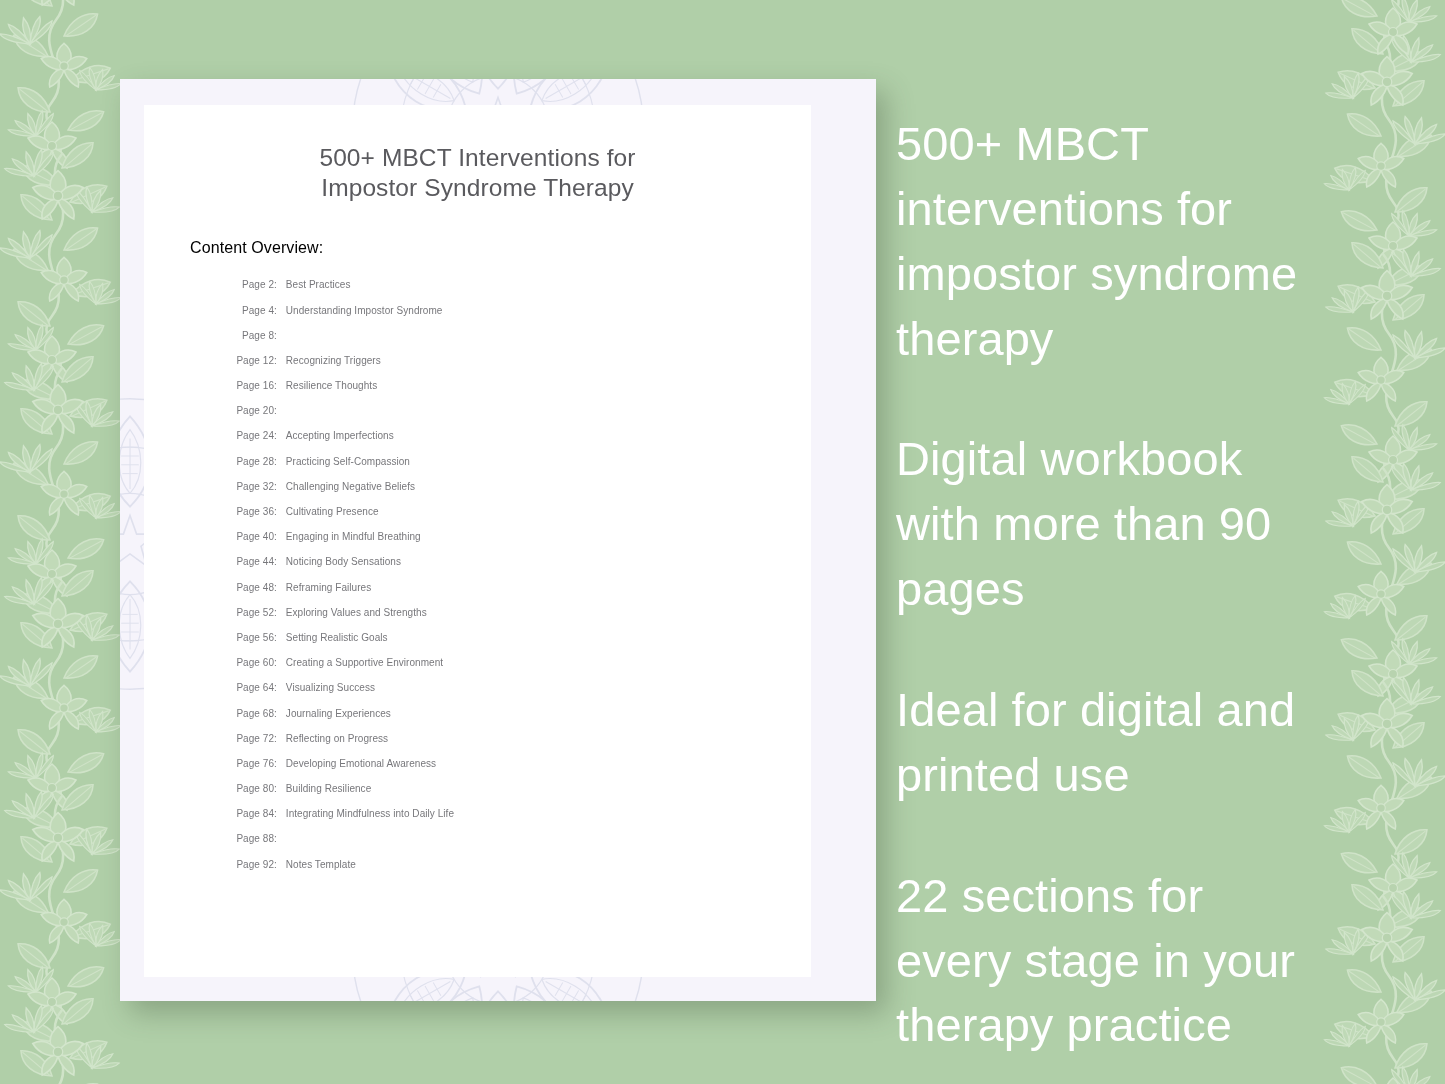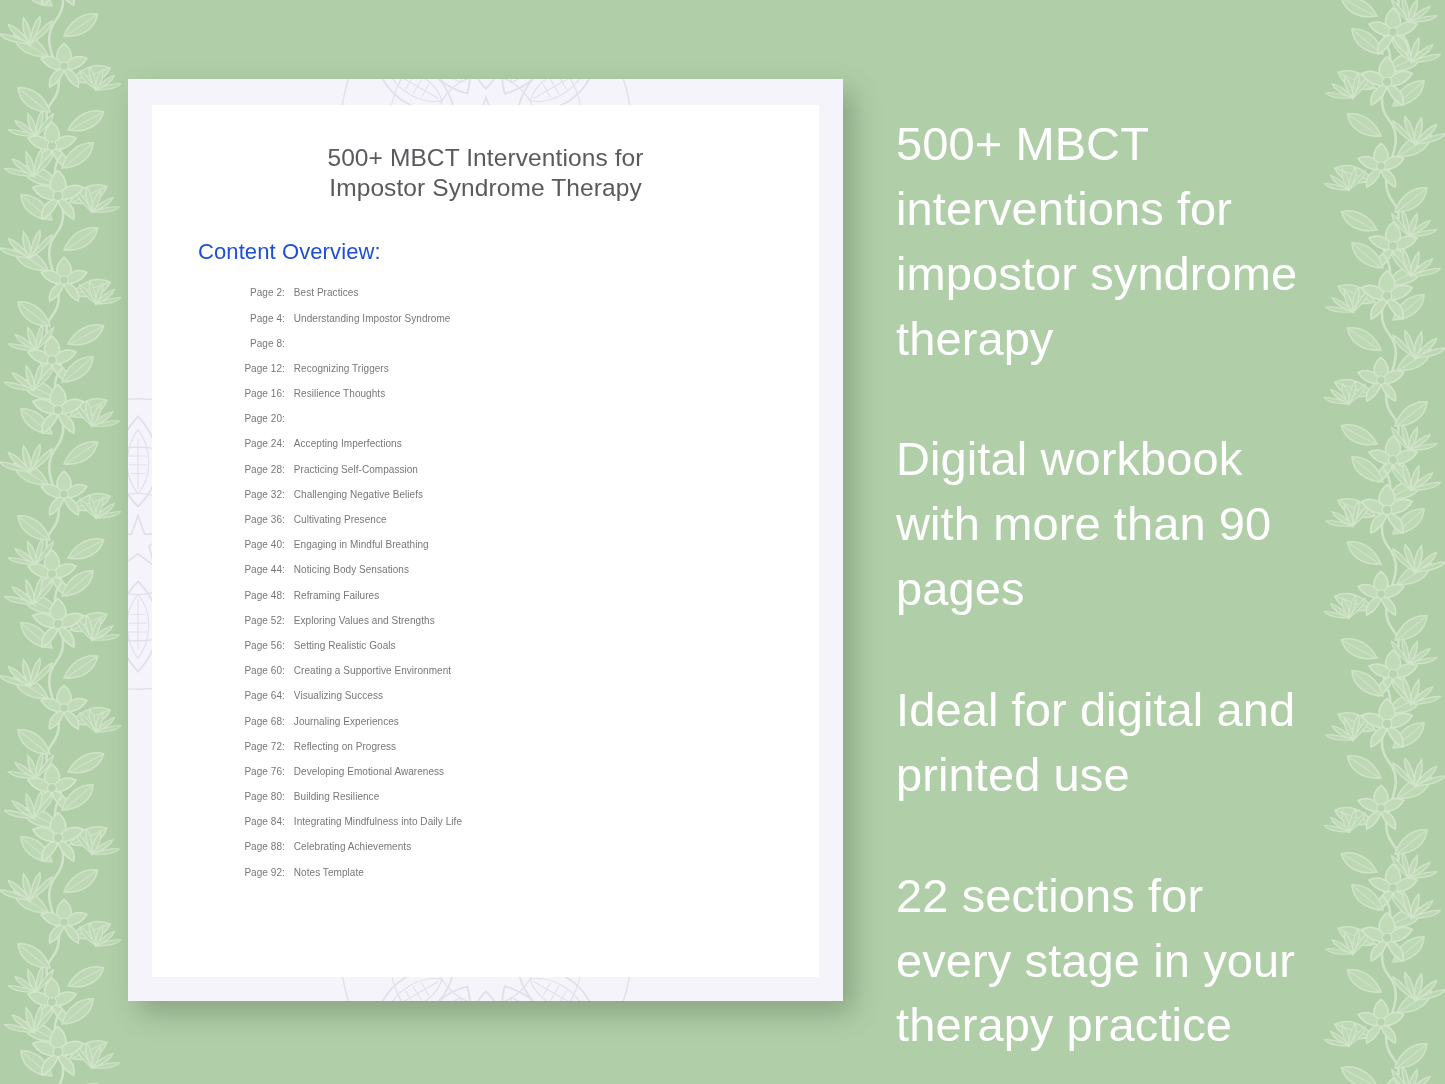--- a/index.html
+++ b/index.html
@@ -30,27 +30,28 @@
     width: 140px;
     pointer-events: none;
   }
   .vine svg { display: block; width: 100%; height: 100%; }
   .vine-left  { left: 0px; }
   .vine-right { right: 0px; transform: scaleX(-1); }
 
   
   #card {
     position: absolute;
-    left: 128px;
+    left: 120px;
     top: 79px;
     width: 715px;
     height: 922px;
     background: #f6f4fb;
     box-shadow: 10px 12px 26px rgba(60, 80, 55, 0.33);
     overflow: hidden;
+    padding-left: 41px;
   }
   .mandala {
     position: absolute;
     left: 50%;
     transform: translateX(-50%);
     width: 330px;
     opacity: 0.5;
     pointer-events: none;
   }
   .mandala-top    { top: -118px; }
@@ -81,23 +82,23 @@
     font-weight: 300;
     line-height: 1.22;
     color: #5a5a5e;
     letter-spacing: 0.1px;
   }
   #doc-title .ttl-line { display: block; }
 
   #overview-label {
     margin: 0;
     padding: 36px 0 0 46px;
-    font-size: 22px;
+    font-size: 16px;
     font-weight: 400;
-    color: #1d4ed8;
+    color: #000000;
     letter-spacing: 0.1px;
   }
 
   #toc {
     list-style: none;
     margin: 0;
     padding: 16px 0 0 68px;
   }
   #toc li {
     display: flex;
@@ -376,21 +377,20 @@
             <span class="toc-title">Building Resilience</span>
           </li>
           <li>
             <span class="toc-page">Page 84</span>
             <span class="toc-colon">:</span>
             <span class="toc-title">Integrating Mindfulness into Daily Life</span>
           </li>
           <li>
             <span class="toc-page">Page 88</span>
             <span class="toc-colon">:</span>
-            <span class="toc-title">Celebrating Achievements</span>
           </li>
           <li>
             <span class="toc-page">Page 92</span>
             <span class="toc-colon">:</span>
             <span class="toc-title">Notes Template</span>
           </li>
         </ul>
     </div>
   </div>
 

